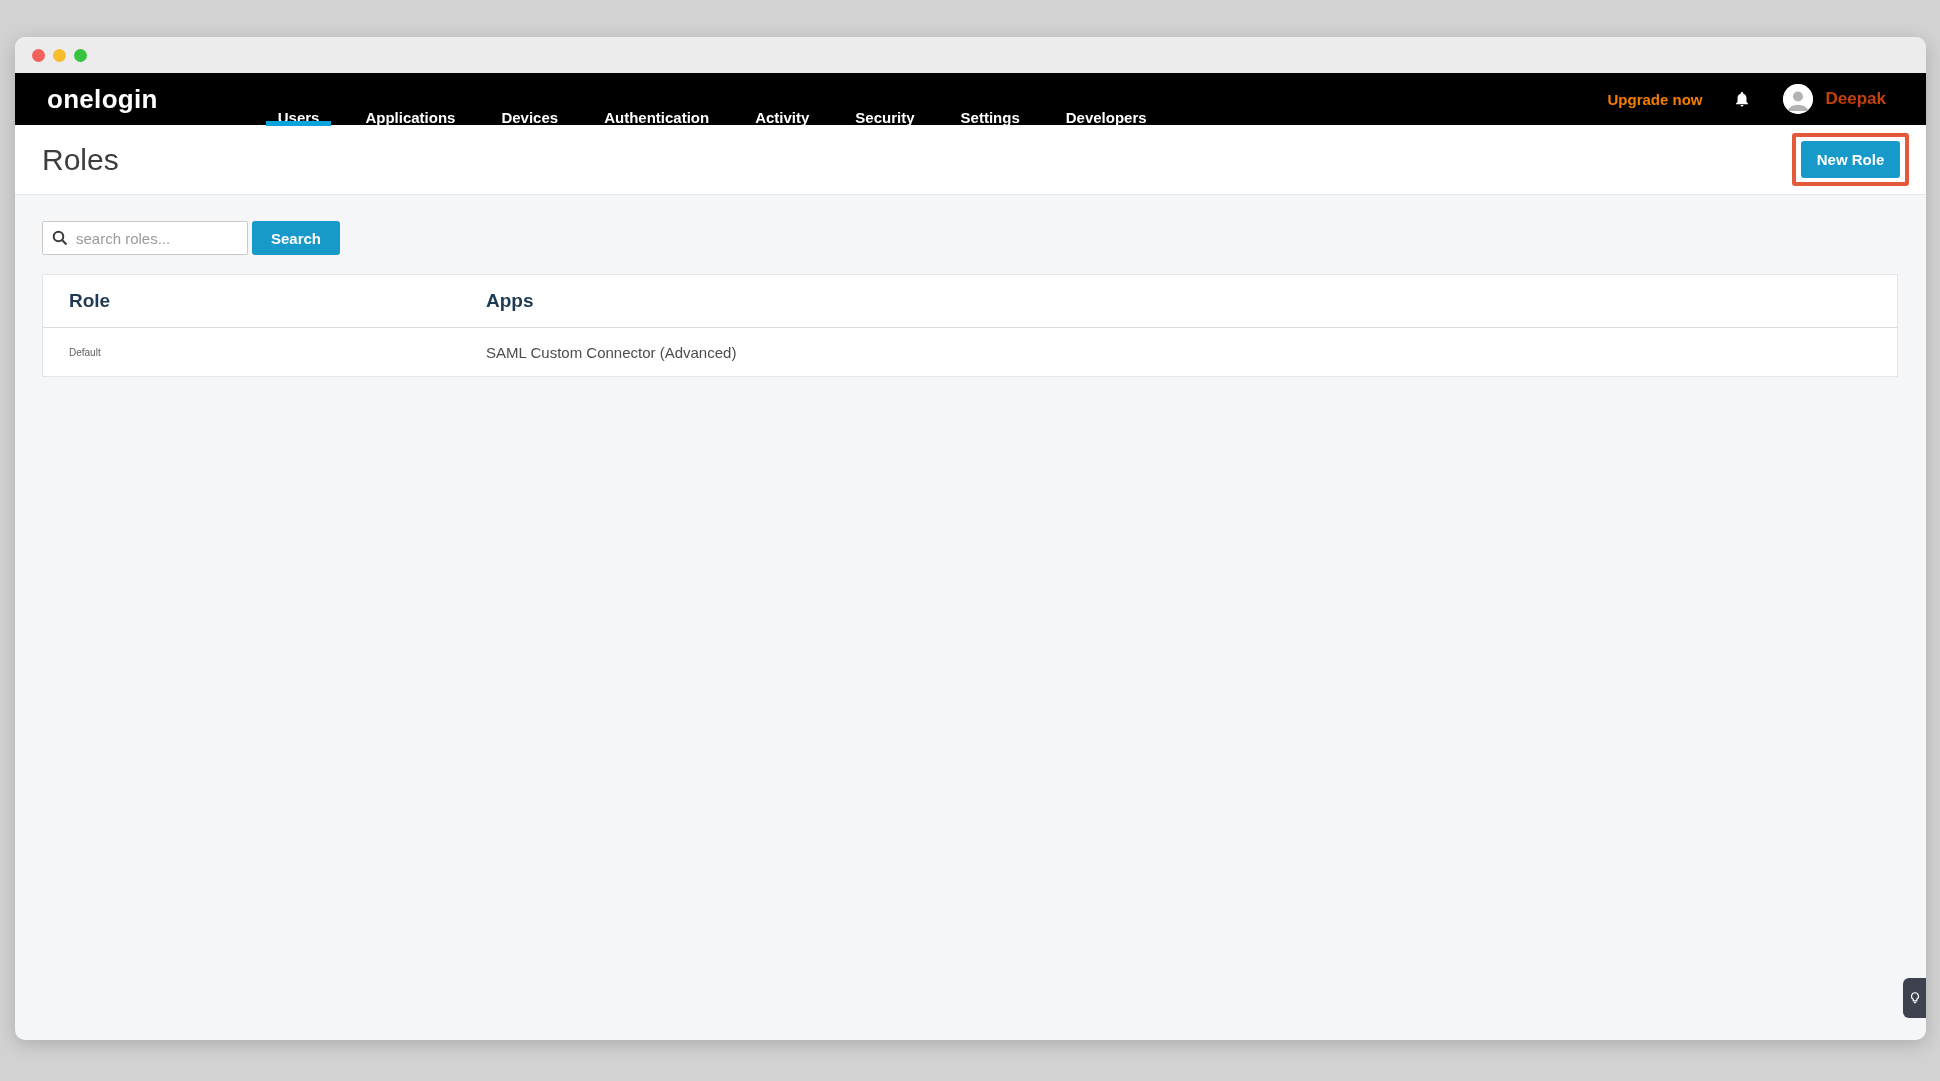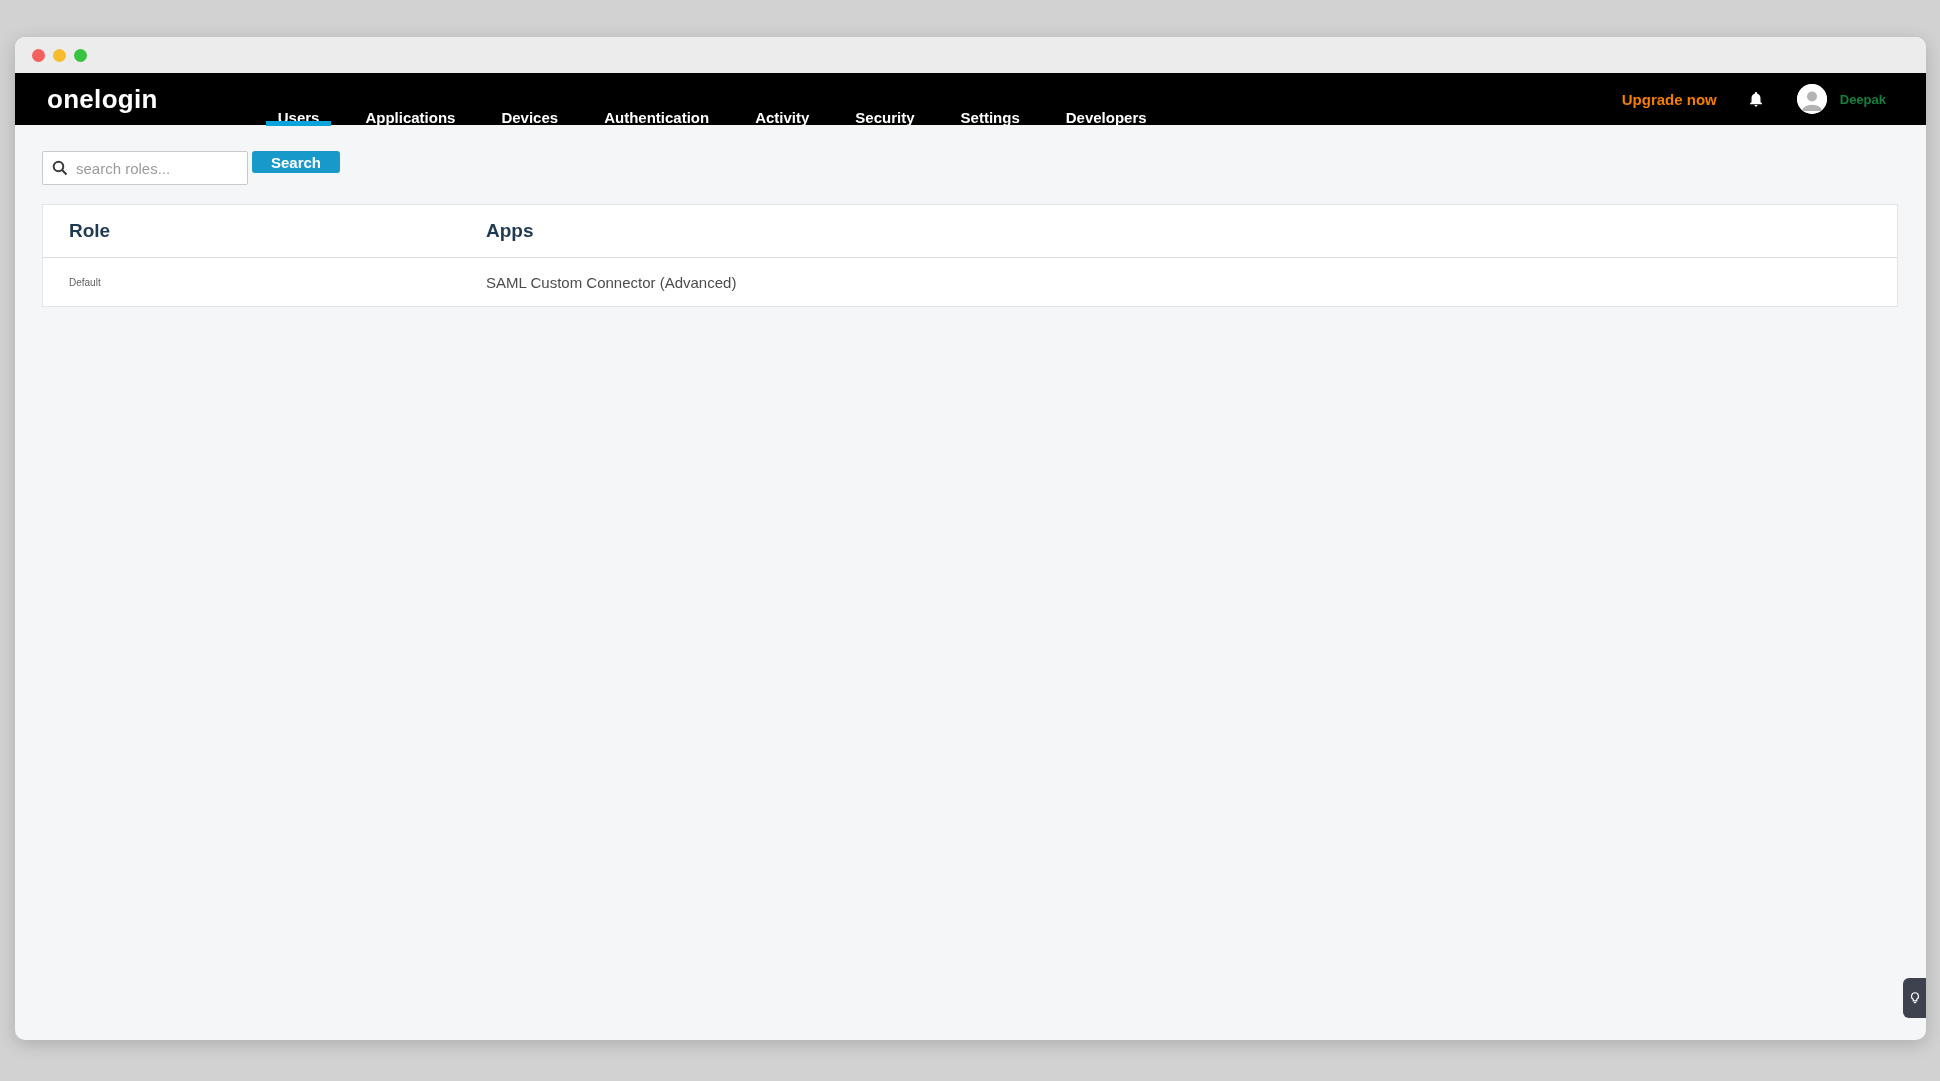--- a/index.html
+++ b/index.html
@@ -95,21 +95,21 @@
     cursor: pointer;
   }
   .avatar {
     width: 30px; height: 30px;
     background: #ffffff;
     border-radius: 50%;
     overflow: hidden;
     position: relative;
     flex: 0 0 auto;
   }
-  .user-name { font-size: 13px; font-weight: 700; color: #15803d; }
+  .user-name { font-size: 17px; font-weight: 700; color: #c2410c; }
   
   .page-header {
     height: 70px;
     background: #ffffff;
     border-bottom: 1px solid #e6e7e9;
     display: flex;
     align-items: center;
     padding: 0 17px 0 27px;
   }
   .page-title {
@@ -154,21 +154,21 @@
     border: 1px solid #c9c9c9;
     border-radius: 2px;
     background: #ffffff;
     padding: 0 8px 0 33px;
     font-family: "Liberation Sans", sans-serif;
     font-size: 15px;
     color: #444;
     outline: none;
   }
   .search-input::placeholder { color: #9b9b9b; }
-  .btn-search { width: 88px; height: 22px; }
+  .btn-search { width: 88px; height: 34px; }
   
   .roles-table {
     margin-top: 19px;
     width: 1856px;
     background: #ffffff;
     border: 1px solid #e3e5e8;
   }
   .t-head {
     display: flex;
     height: 53px;
@@ -238,20 +238,26 @@
             <circle cx="15" cy="15" r="15" fill="#ffffff"></circle>
             <circle cx="15" cy="12.5" r="5" fill="#b3b3b3"></circle>
             <path d="M4.5 27 a11 9 0 0 1 21 0 z" fill="#b3b3b3"></path>
           </svg>
         </div>
         <span class="user-name">Deepak</span>
       </div>
     </div>
   </div>
 
+  <div class="page-header">
+    <h1 class="page-title">Roles</h1>
+    <div class="highlight-box">
+      <button class="btn-primary btn-new-role">New Role</button>
+    </div>
+  </div>
 
   <div class="content">
     <div class="search-row">
       <div class="search-wrap">
         <svg width="16" height="16" viewBox="0 0 16 16" fill="none" stroke="#3a3a3a" stroke-width="2">
           <circle cx="6.5" cy="6.5" r="4.8"></circle>
           <line x1="10.3" y1="10.3" x2="14.5" y2="14.5"></line>
         </svg>
         <input class="search-input" type="text" placeholder="search roles..." style="">
       </div>

